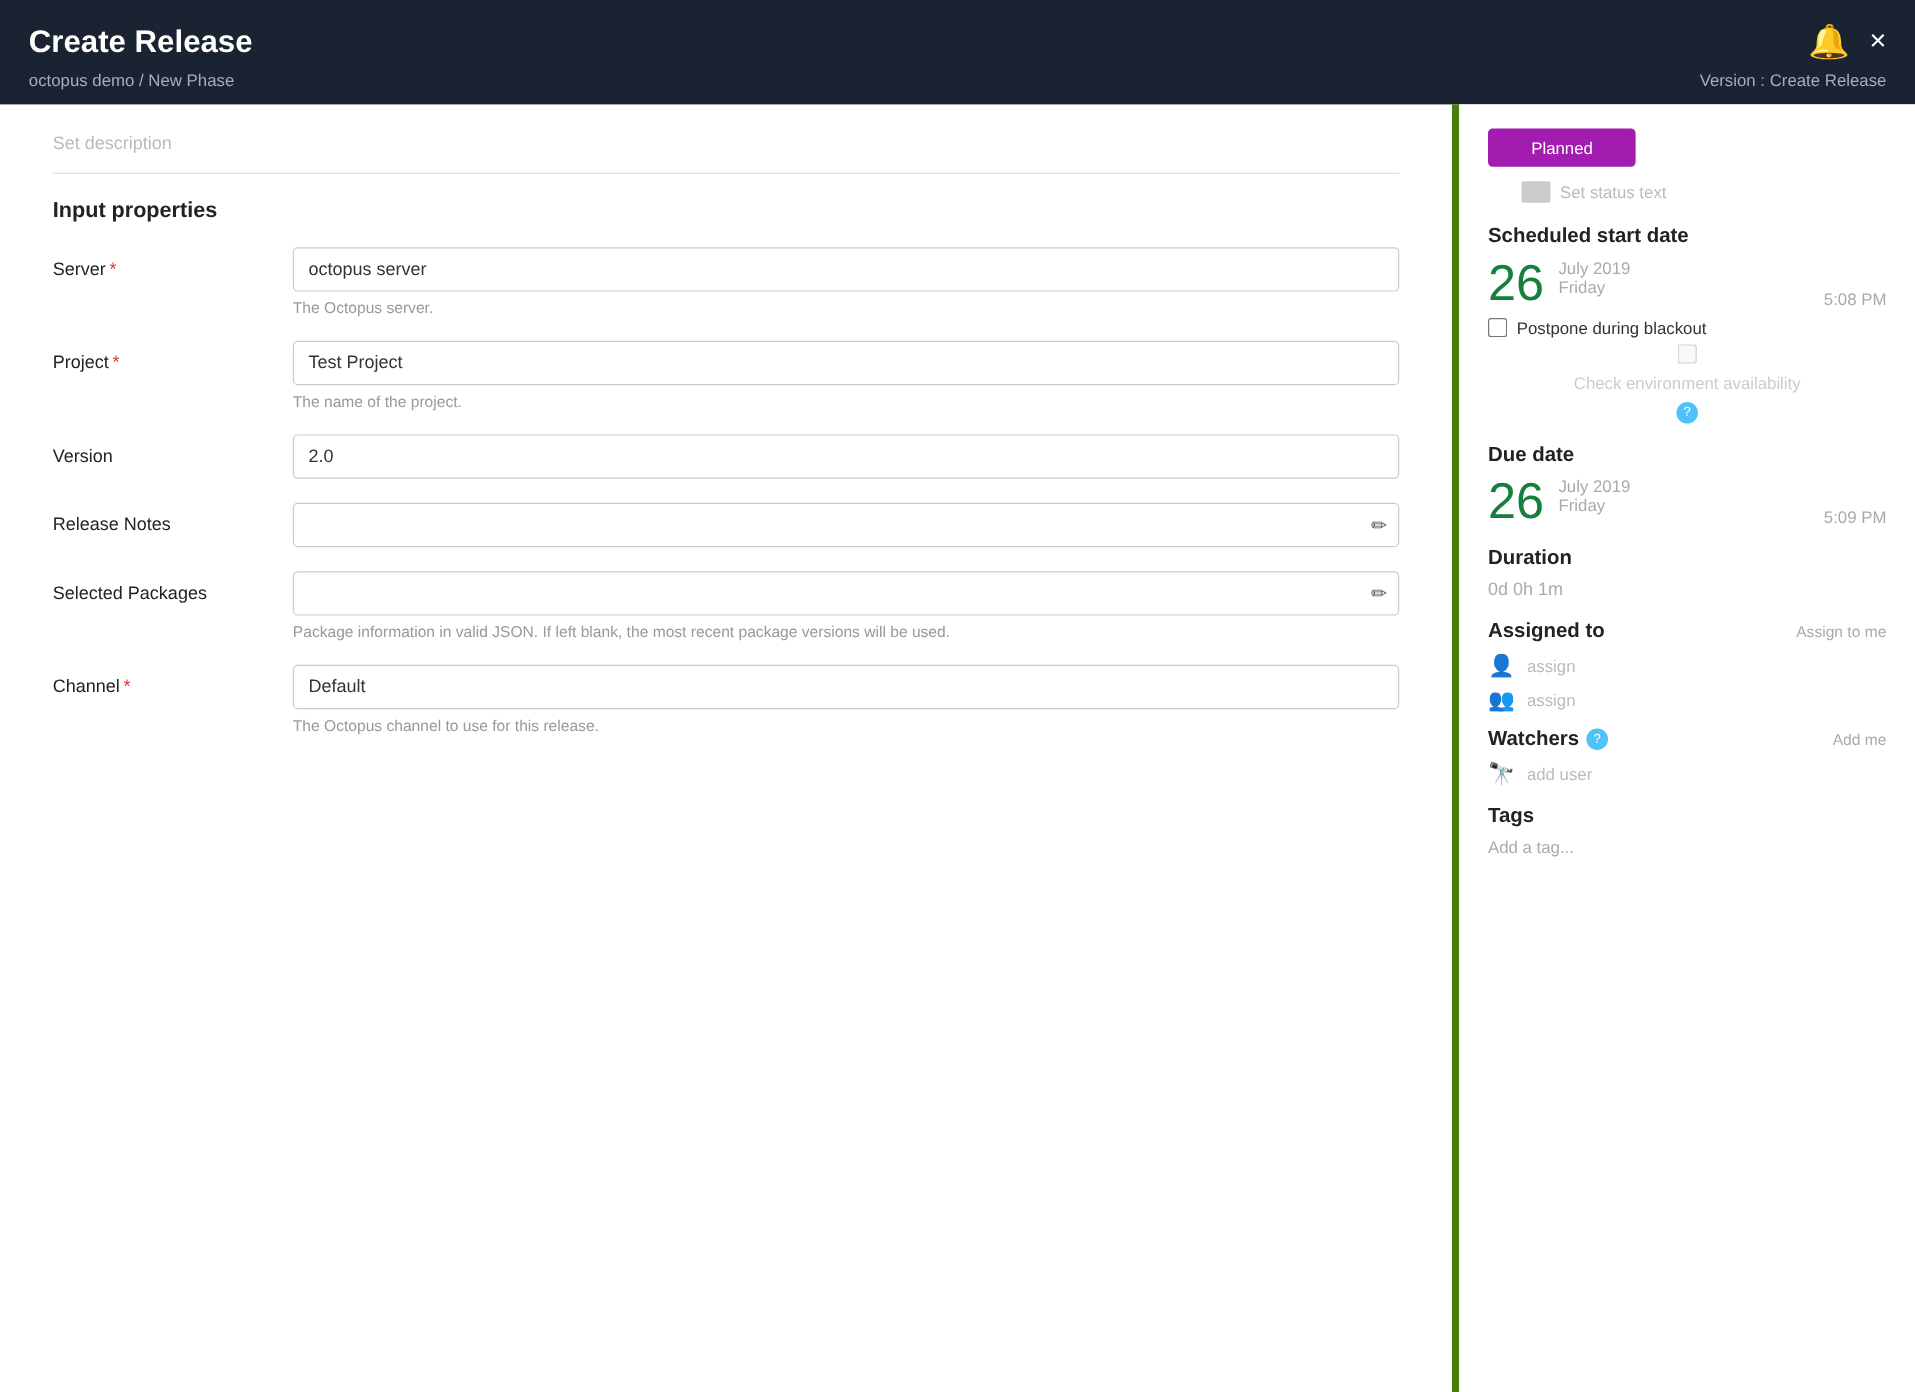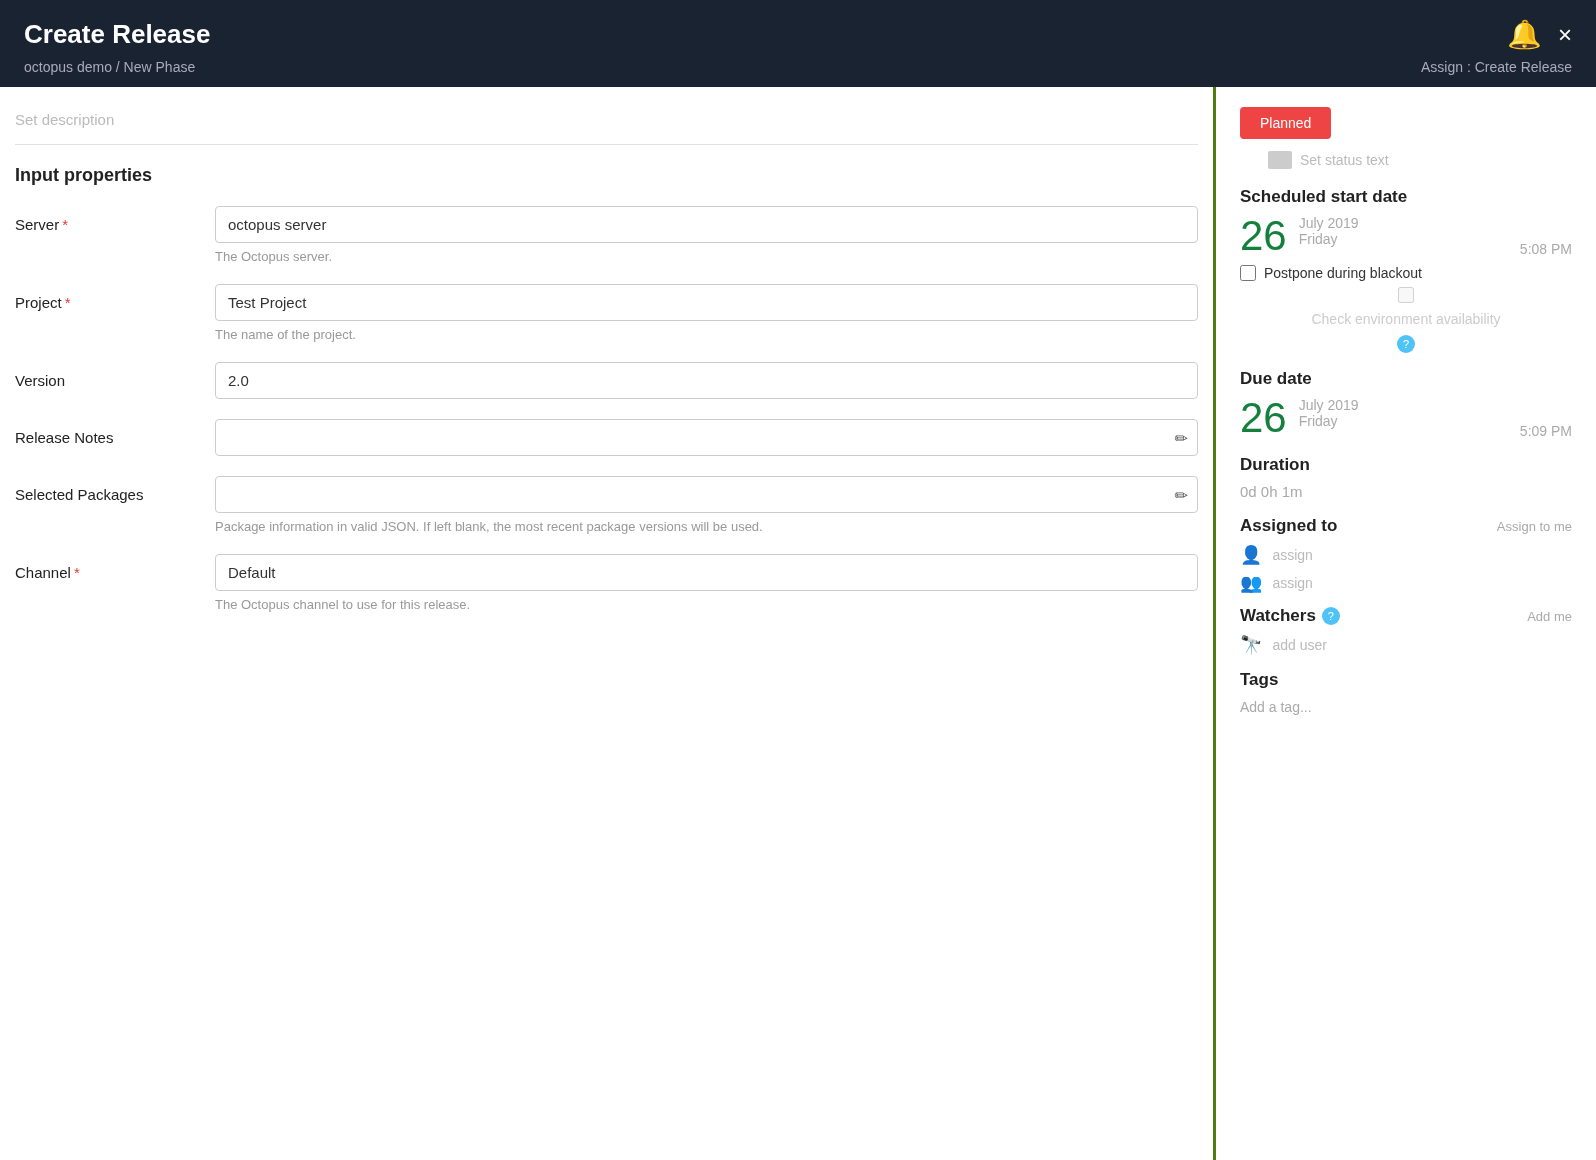--- a/index.html
+++ b/index.html
@@ -12,42 +12,42 @@
     .header-title { font-size: 26px; font-weight: 600; color: #fff; }
     .header-icons { display: flex; align-items: center; gap: 16px; }
     .header-bell { color: #4fc3f7; font-size: 28px; cursor: pointer; }
     .header-close { color: #fff; font-size: 24px; cursor: pointer; font-weight: 300; }
     .header-breadcrumb { display: flex; justify-content: space-between; align-items: center; margin-top: 8px; }
     .breadcrumb-left { font-size: 14px; color: #aab; }
     .breadcrumb-right { font-size: 14px; color: #aab; }
 
     .content { display: flex; flex: 1; }
 
-    .main-panel { flex: 1; padding: 24px 15px; border-right: 3px solid #4d7c0f; }
+    .main-panel { flex: 1; padding: 24px 44px; border-right: 6px solid #4d7c0f; }
     .side-panel { width: 380px; padding: 20px 24px; background: #fff; }
 
     .set-description { color: #bbb; font-size: 15px; margin-bottom: 16px; cursor: pointer; }
     .divider { border: none; border-top: 1px solid #e0e0e0; margin-bottom: 20px; }
 
     .section-title { font-size: 18px; font-weight: 600; color: #222; margin-bottom: 20px; }
 
     .field-row { display: flex; align-items: flex-start; margin-bottom: 20px; }
     .field-label { width: 200px; min-width: 200px; font-size: 15px; font-weight: 400; color: #222; padding-top: 10px; }
     .required { color: #e53935; margin-left: 3px; }
     .field-content { flex: 1; }
 
     .field-input { width: 100%; padding: 9px 12px; border: 1px solid #ccc; border-radius: 4px; font-size: 15px; color: #333; outline: none; }
     .field-hint { font-size: 13px; color: #999; margin-top: 6px; }
 
     .input-with-icon { position: relative; }
     .input-with-icon .field-input { padding-right: 40px; }
     .pencil-btn { position: absolute; right: 10px; top: 50%; transform: translateY(-50%); background: none; border: none; cursor: pointer; color: #555; font-size: 16px; }
 
     
-    .status-btn { background: #ef4444; color: #fff; border: none; padding: 8px 20px; border-radius: 4px; font-size: 14px; font-weight: 500; cursor: pointer; margin-bottom: 12px; }
+    .status-btn { background: #a21caf; color: #fff; border: none; padding: 8px 36px; border-radius: 4px; font-size: 14px; font-weight: 500; cursor: pointer; margin-bottom: 12px; }
 
     .status-text-row { display: flex; align-items: center; gap: 8px; margin-bottom: 18px; padding-left: 28px; }
     .flag-icon { width: 24px; height: 18px; background: #ccc; border-radius: 2px; display: inline-block; }
 
     .side-section-title { font-size: 17px; font-weight: 700; color: #222; margin-bottom: 8px; }
 
     .date-block { display: flex; align-items: flex-start; gap: 12px; margin-bottom: 8px; }
     .date-day { font-size: 42px; font-weight: 300; color: #15803d; line-height: 1; }
     .date-details { display: flex; flex-direction: column; }
     .date-month-year { font-size: 14px; color: #aaa; }
@@ -87,21 +87,21 @@
   <div class="header">
     <div class="header-top">
       <span class="header-title">Create Release</span>
       <div class="header-icons">
         <span class="header-bell">🔔</span>
         <span class="header-close">×</span>
       </div>
     </div>
     <div class="header-breadcrumb">
       <span class="breadcrumb-left">octopus demo / New Phase</span>
-      <span class="breadcrumb-right">Assign : Create Release</span>
+      <span class="breadcrumb-right">Version : Create Release</span>
     </div>
   </div>
 
   <div class="content">
 
     <div class="main-panel">
       <div class="set-description">Set description</div>
       <hr class="divider">
       <div class="section-title">Input properties</div>
 

